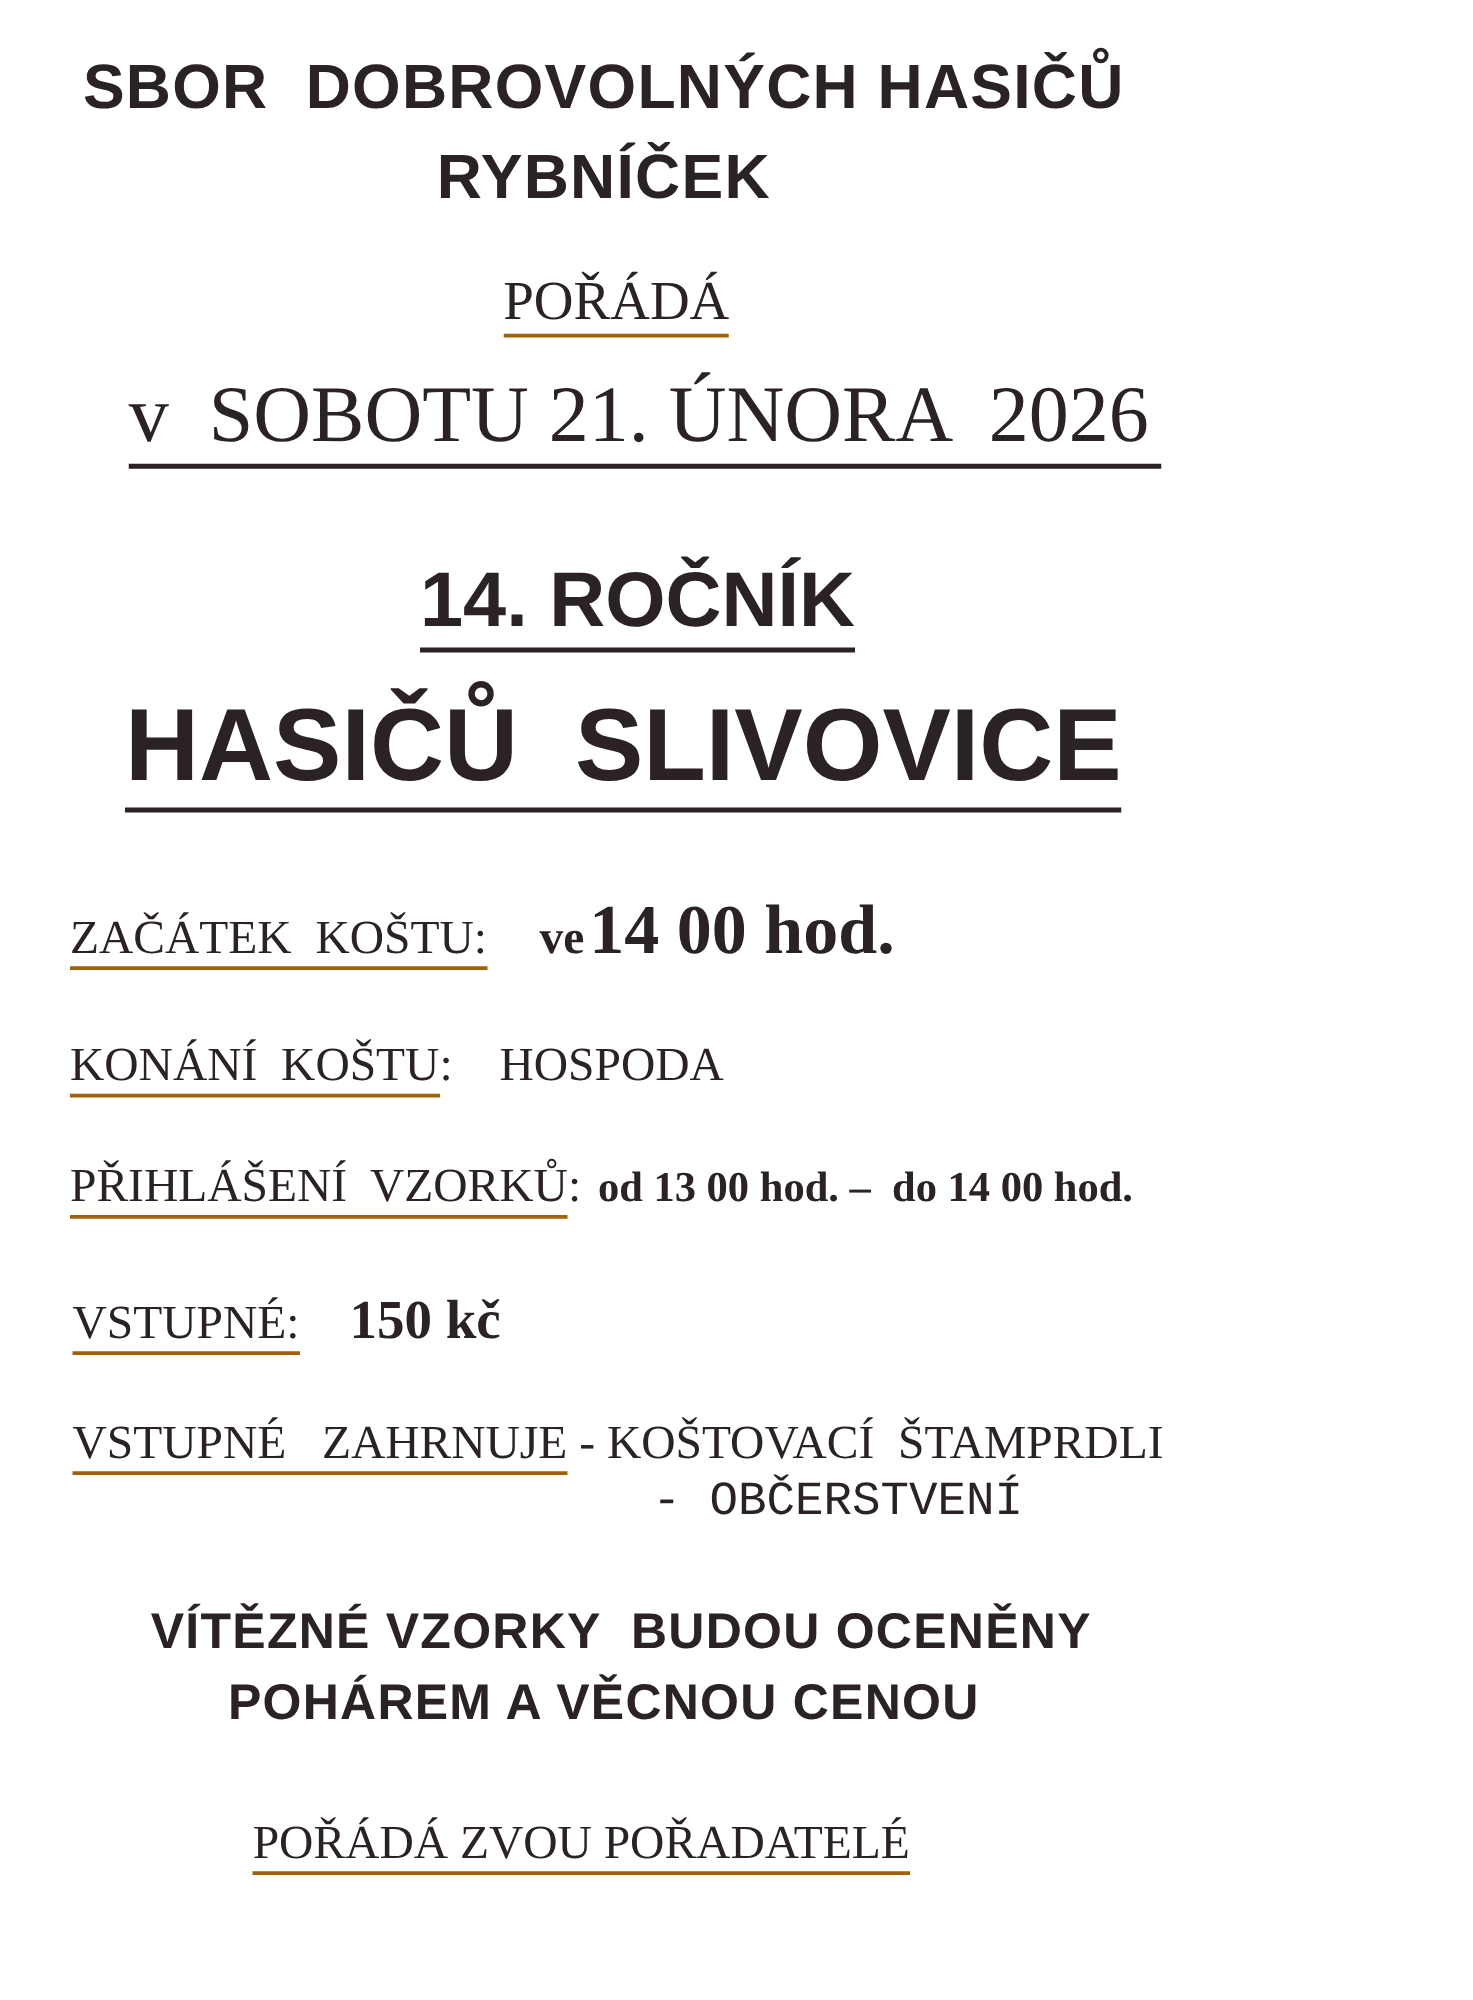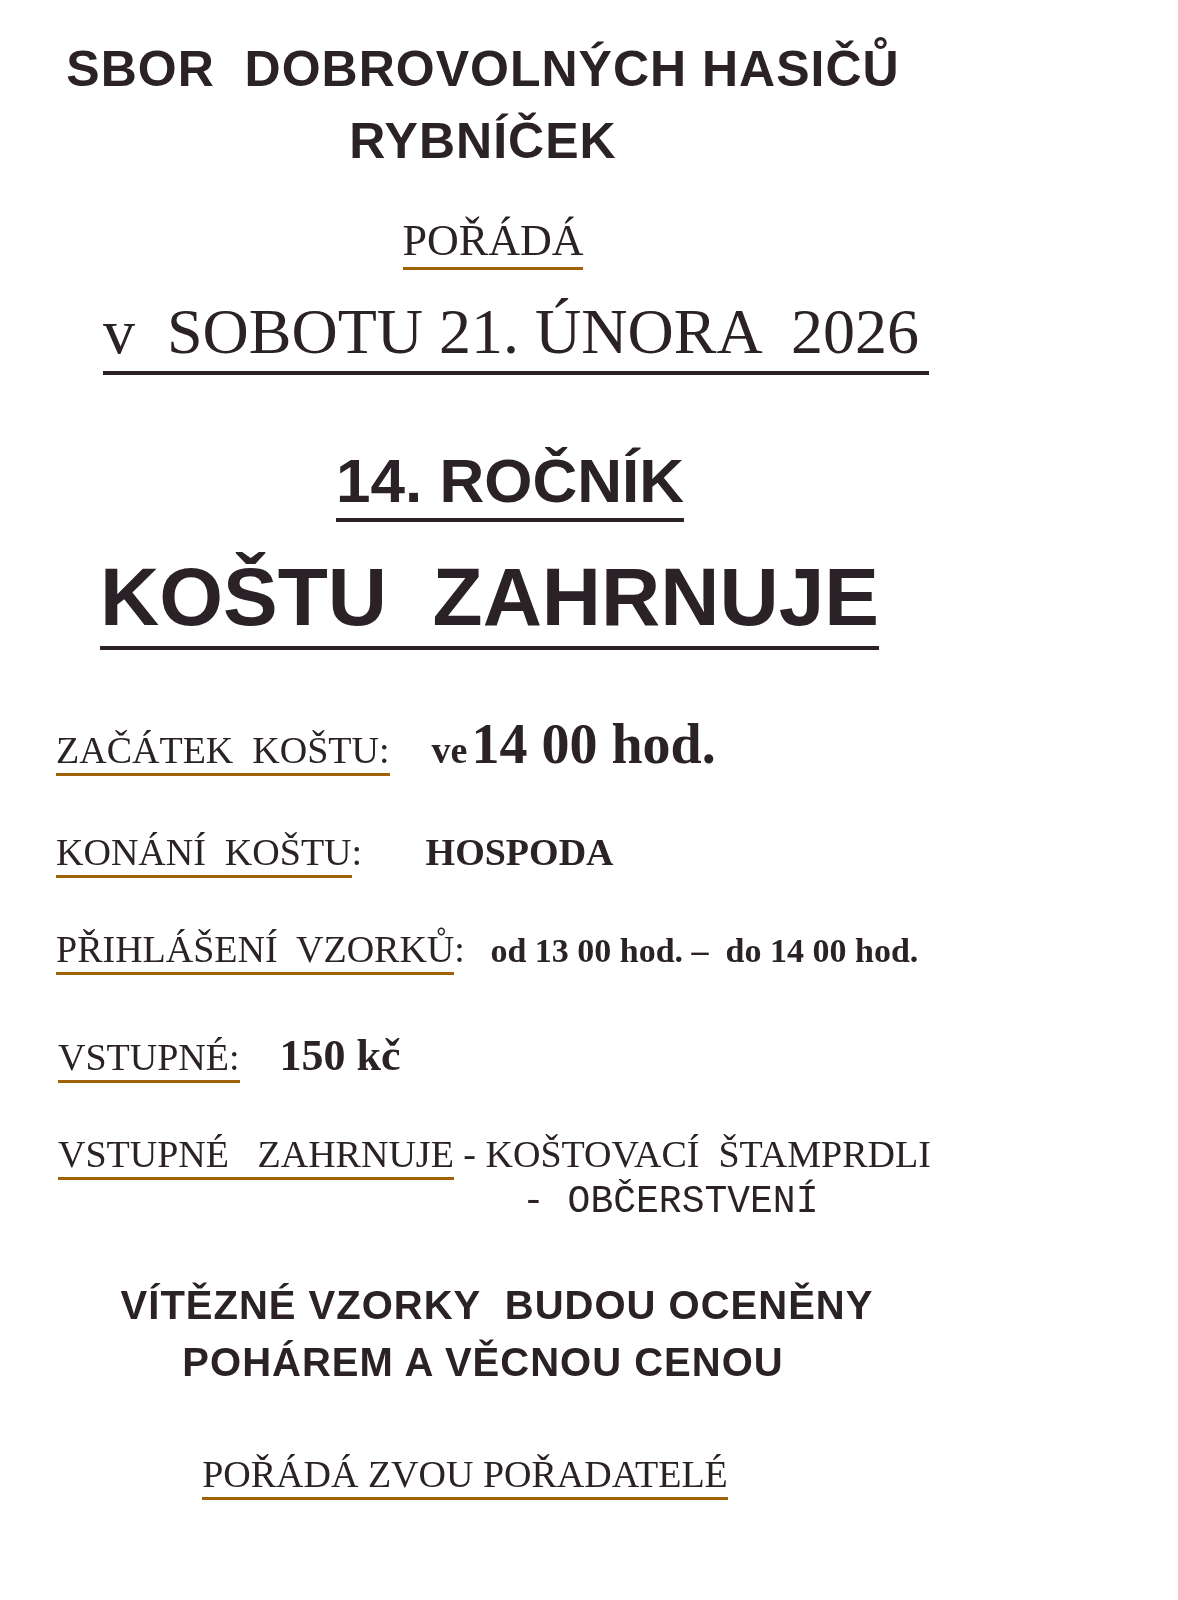--- a/index.html
+++ b/index.html
@@ -28,37 +28,37 @@
 
   <div class="abs serif" style="top:295px; left:103px; font-size:64px;">
     <span class="ul" style="padding-right:10px; white-space:pre;">v  SOBOTU 21. ÚNORA  2026</span>
   </div>
 
   <div class="abs sans" style="top:445px; left:336px; font-size:62px;">
     <span class="ul">14. ROČNÍK</span>
   </div>
 
   <div class="abs sans" style="top:550px; left:100px; font-size:82px;">
-    <span class="ul" style="white-space:pre;">KOŠTU  ZAHRNUJE</span>
+    <span class="ul" style="white-space:pre;">HASIČŮ  SLIVOVICE</span>
   </div>
 
   <div class="abs serif" style="top:712px; left:56px;">
     <span class="ul-thin" style="font-size:38px; white-space:pre;margin-top:16px;">ZAČÁTEK  KOŠTU:</span>
     <span style="font-size:38px; font-weight:bold; margin-left:38px;">ve</span>
     <span style="font-size:56px; font-weight:bold;">14 00 hod.</span>
   </div>
 
   <div class="abs serif" style="top:830px; left:56px; font-size:38px;">
     <span class="ul-thin" style="white-space:pre;">KONÁNÍ  KOŠTU</span><span>:</span>
-    <span style="font-weight:bold; margin-left:54px;">HOSPODA</span>
+    <span style="font-weight:normal; margin-left:28px;">HOSPODA</span>
   </div>
 
   <div class="abs serif" style="top:927px; left:56px; font-size:38px;">
     <span class="ul-thin" style="white-space:pre;">PŘIHLÁŠENÍ  VZORKŮ</span><span>:</span>
-    <span style="font-weight:bold; font-size:34px; margin-left:16px; white-space:pre;">od 13 00 hod. –  do 14 00 hod.</span>
+    <span style="font-weight:bold; font-size:34px; margin-left:4px; white-space:pre;">od 13 00 hod. –  do 14 00 hod.</span>
   </div>
 
   <div class="abs serif" style="top:1030px; left:58px;">
     <span class="ul-thin" style="font-size:38px;">VSTUPNÉ:</span>
     <span style="font-size:44px; font-weight:bold; margin-left:36px;">150 kč</span>
   </div>
 
   <div class="abs serif" style="top:1132px; left:58px; font-size:38px;">
     <span class="ul-thin" style="white-space:pre;">VSTUPNÉ   ZAHRNUJE</span>
     <span style="white-space:pre;">- KOŠTOVACÍ  ŠTAMPRDLI</span>

